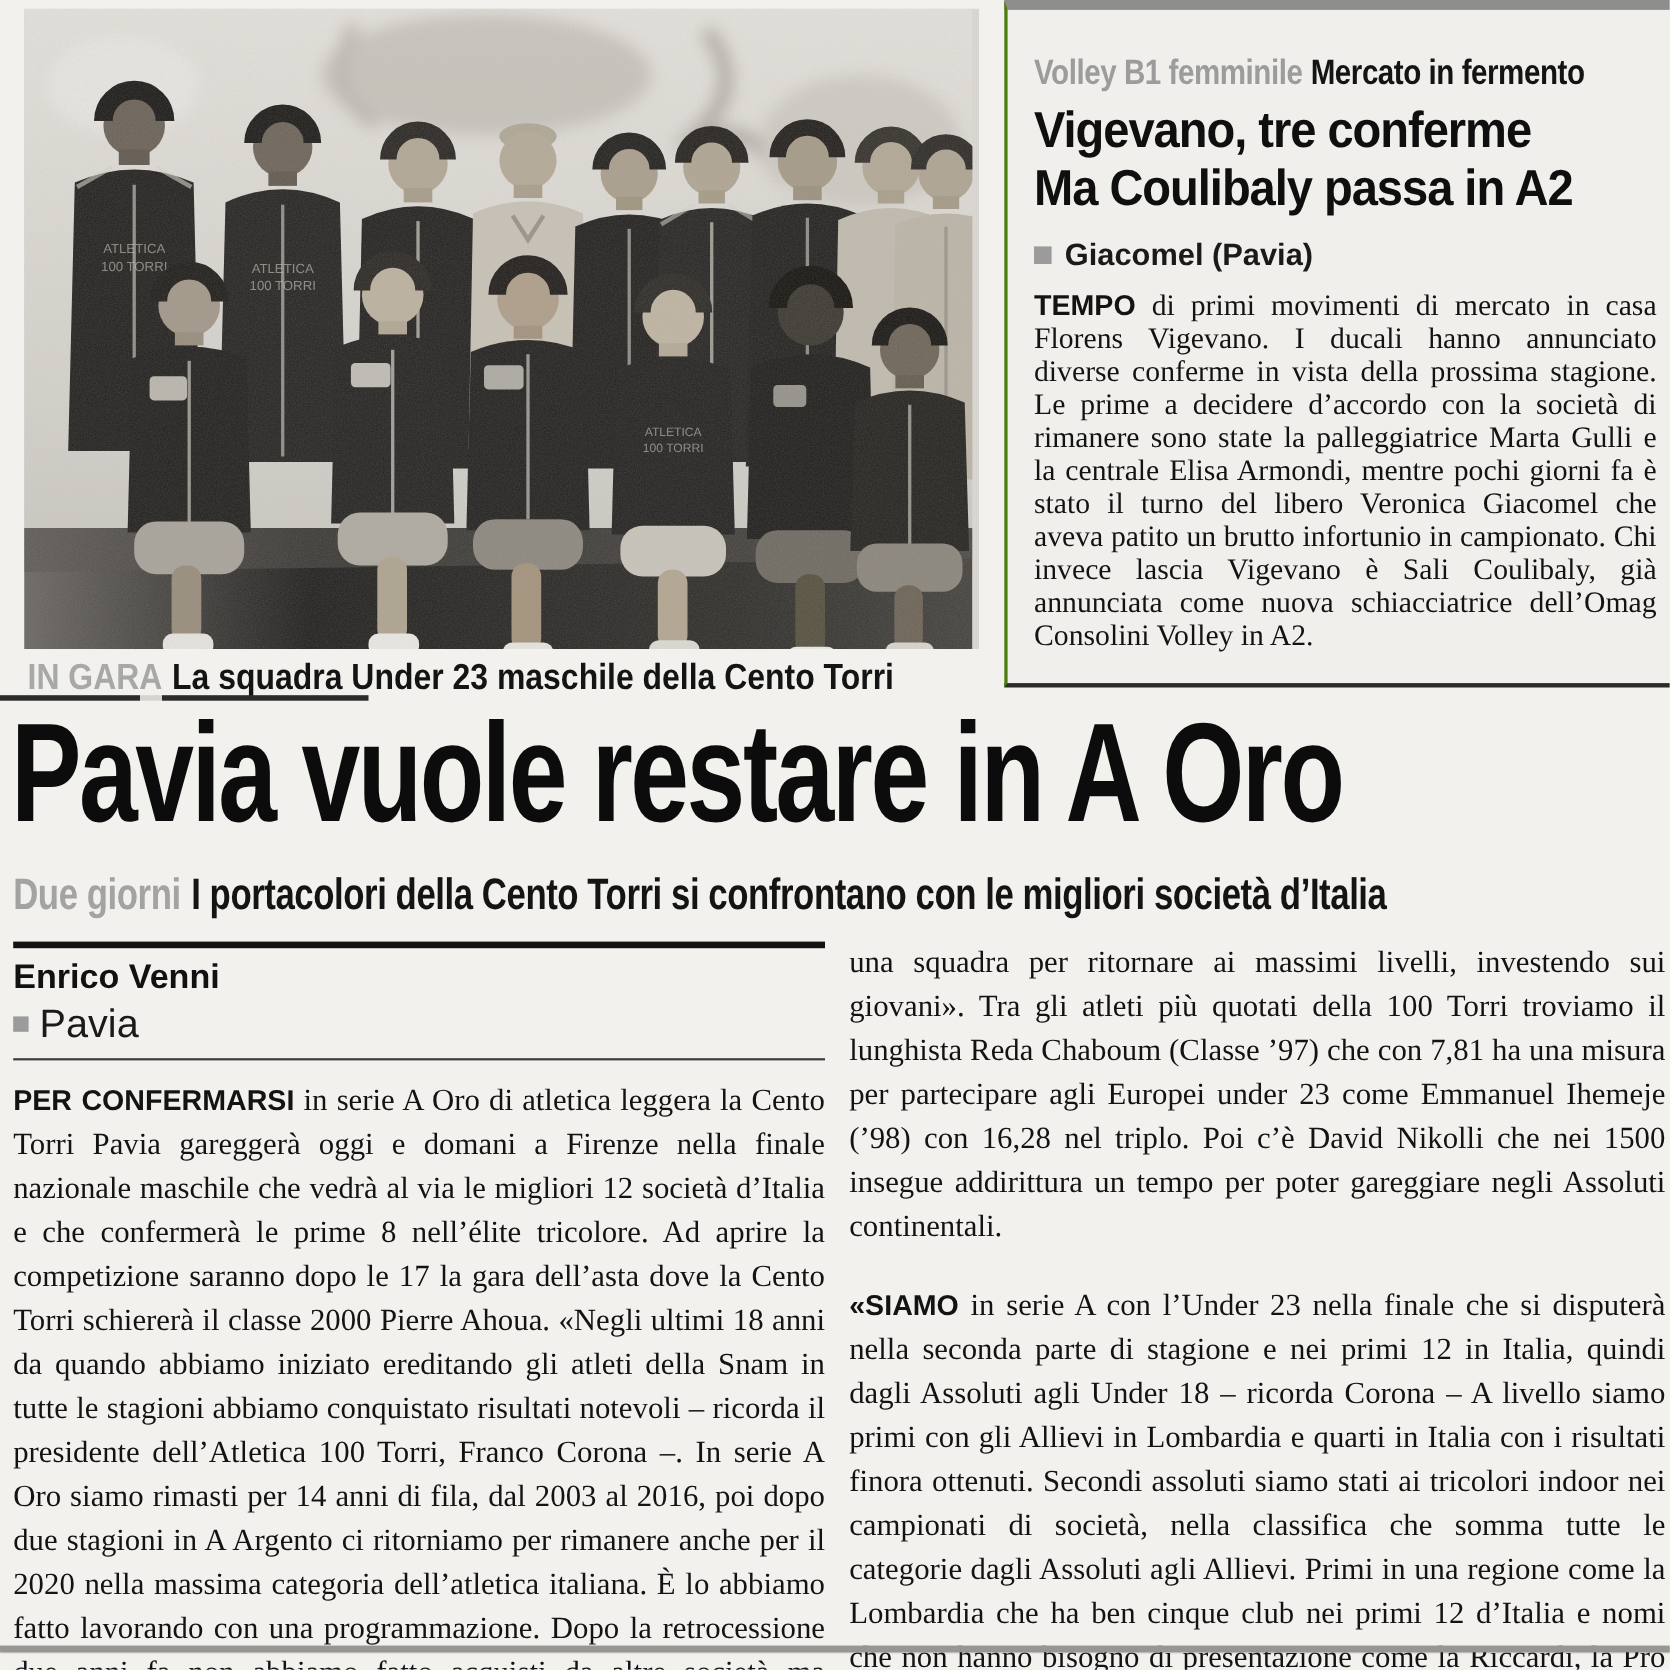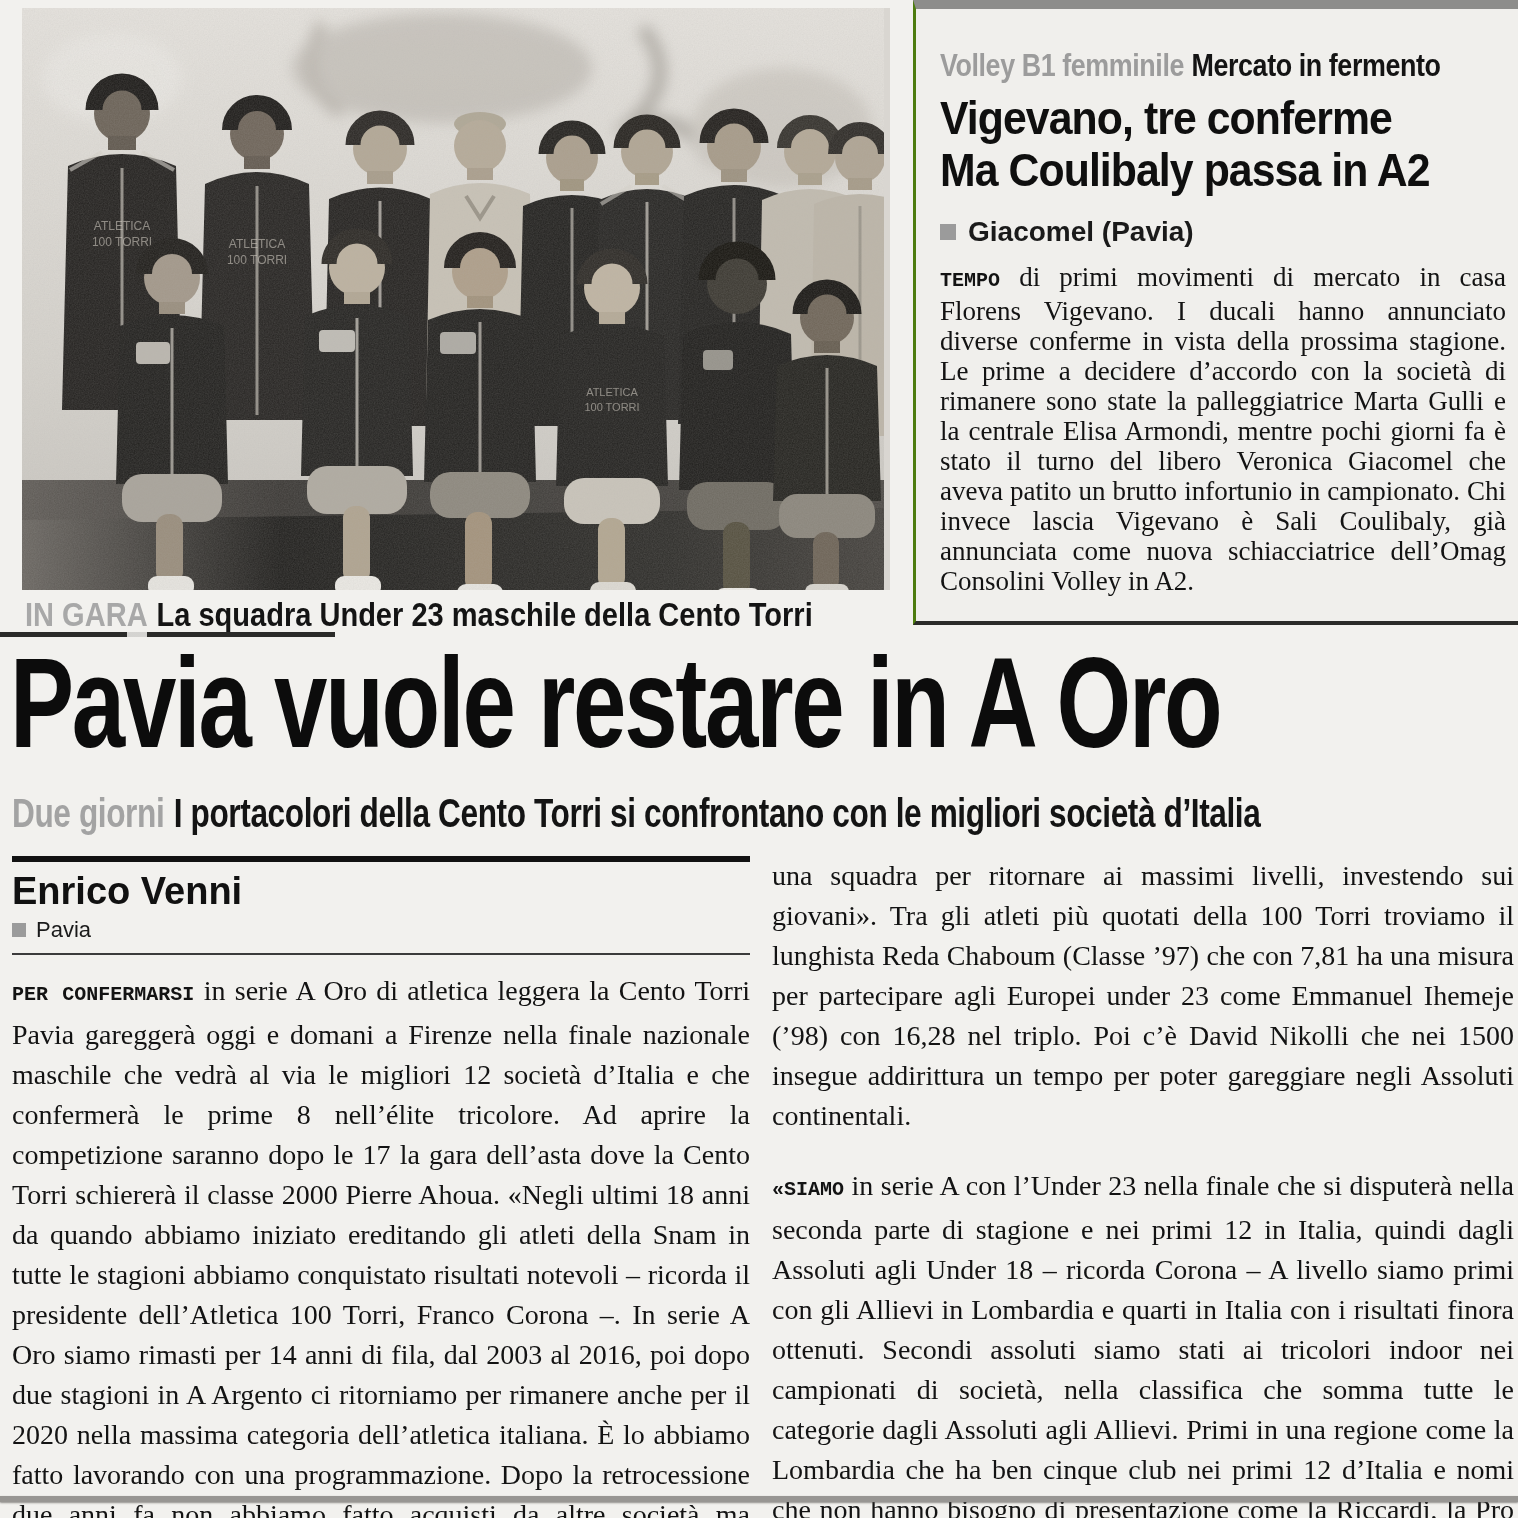--- a/index.html
+++ b/index.html
@@ -44,21 +44,21 @@
   .volley-dateline{
     margin-top:20px;font-family:"Liberation Sans",sans-serif;font-weight:700;font-size:28px;color:#1a1a1a;
     display:flex;align-items:center;gap:12px;
   }
   .sq{display:inline-block;background:#9b9b9b;}
   .sq16{width:16px;height:16px;}
   .sq14{width:14px;height:14px;}
   .volley-body{
     margin:14px 0 0 0;font-size:27px;line-height:30px;text-align:justify;color:#131313;width:566px;
   }
-  .lead-in{font-family:Liberation Mono, monospace;font-weight:700;font-size:20px;}
+  .lead-in{font-family:Liberation Sans, sans-serif;font-weight:700;font-size:26px;}
 
   
   .main-headline{
     position:absolute;left:10px;top:638px;margin:0;
     font-family:"Liberation Sans",sans-serif;font-weight:700;
     font-size:128px;line-height:130px;letter-spacing:-3px;color:#0c0c0c;
     transform:scaleX(.75);transform-origin:left top;white-space:nowrap;
   }
   .subhead{
     position:absolute;left:12px;top:790px;width:1900px;
@@ -67,22 +67,22 @@
     transform:scaleX(.79);transform-origin:left top;white-space:nowrap;
   }
   .subhead .gray{color:#a3a3a3;margin-right:12px;}
 
   
   .col{position:absolute;top:856px;}
   .col1{left:12px;width:738px;}
   .col2{left:772px;width:742px;}
   .rule-thick{height:6px;background:#121212;}
   .rule-thin{height:2px;background:#3c3c3c;margin-top:10px;}
-  .byline-name{margin-top:8px;font-family:"Liberation Sans",sans-serif;font-weight:700;font-size:38px;color:#111;}
-  .byline-place{margin-top:4px;font-family:"Liberation Sans",sans-serif;font-size:22px;color:#1a1a1a;display:flex;align-items:center;gap:10px;}
+  .byline-name{margin-top:8px;font-family:"Liberation Sans",sans-serif;font-weight:700;font-size:31px;color:#111;}
+  .byline-place{margin-top:4px;font-family:"Liberation Sans",sans-serif;font-size:36px;color:#1a1a1a;display:flex;align-items:center;gap:10px;}
   .body-par{margin:0;font-size:28px;line-height:40px;text-align:justify;color:#131313;}
   .col1 .body-par{margin-top:16px;}
   .col2 .body-par + .body-par{margin-top:30px;}
 
   .bottom-rule{
     position:absolute;left:0;top:1496px;width:1518px;height:6px;background:#989693;
     box-shadow:0 1px 2px rgba(80,78,75,.6);
   }
 </style>
 </head>

